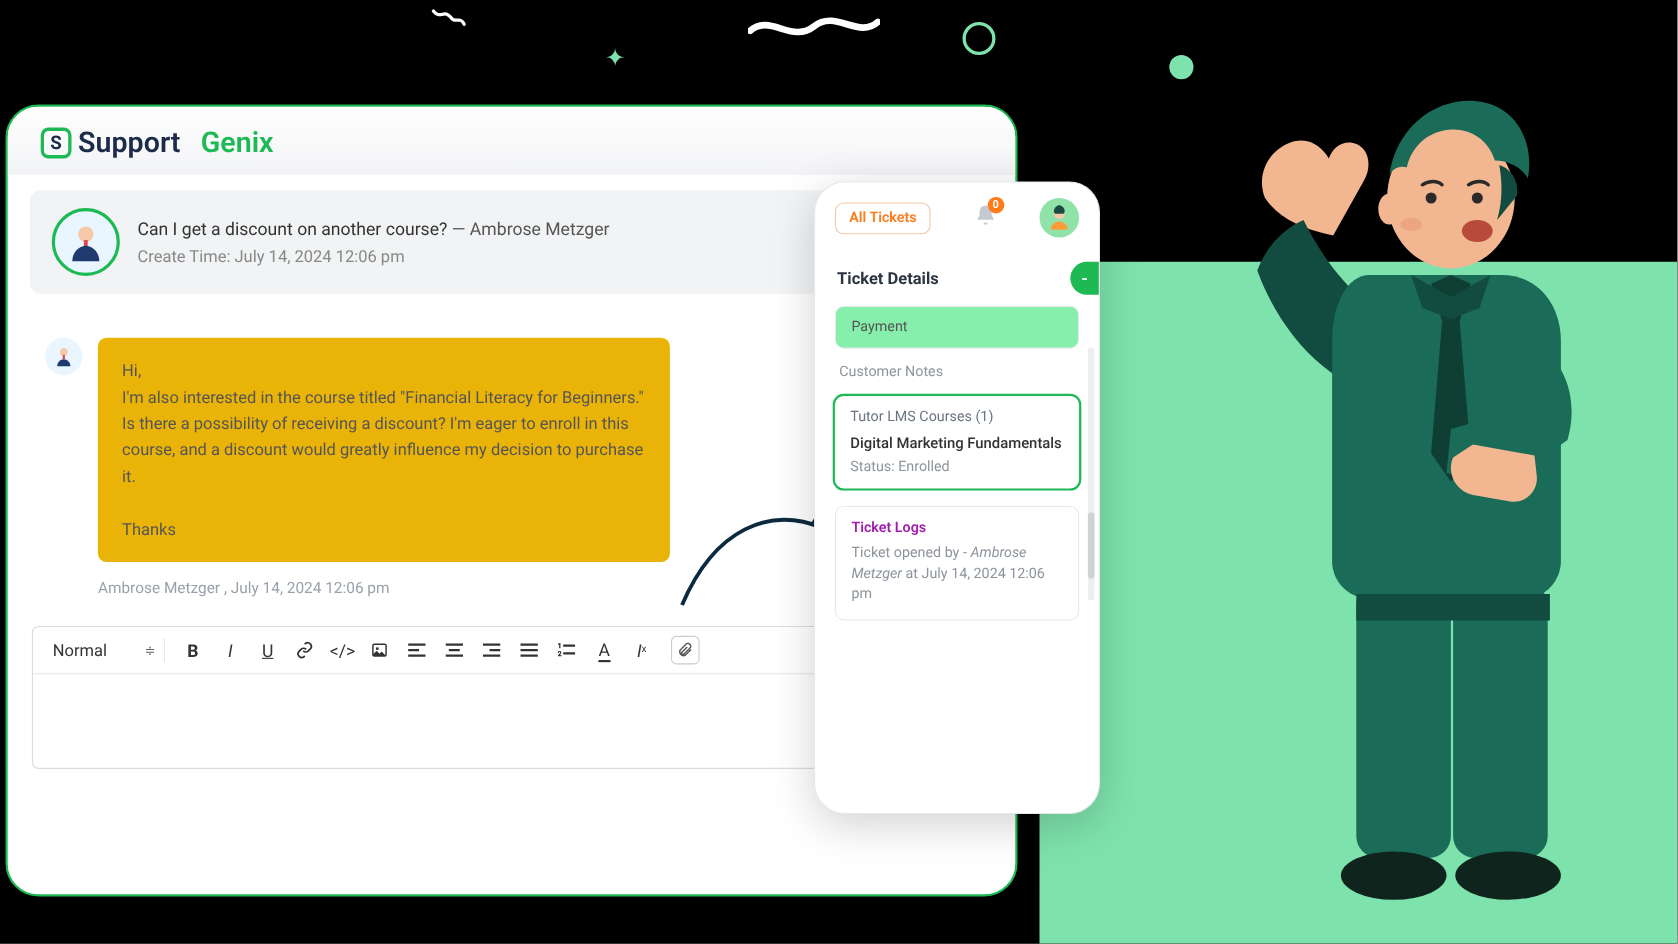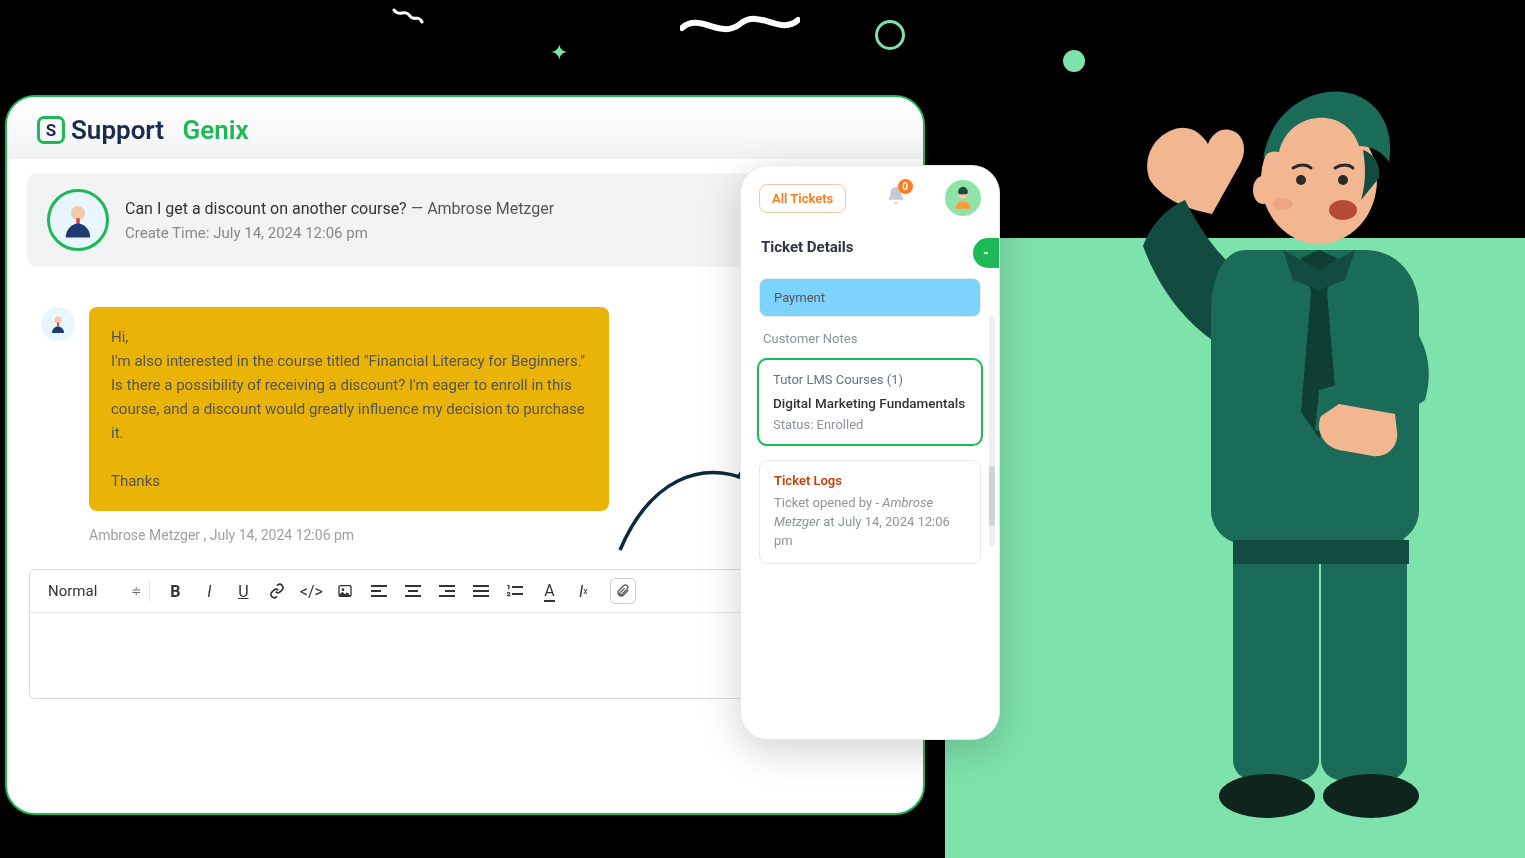--- a/index.html
+++ b/index.html
@@ -34,31 +34,31 @@
   .tb-btn{width:26px;height:26px;display:flex;align-items:center;justify-content:center;color:#333;font-size:16px;cursor:pointer;border-radius:4px;}
   .tb-btn.box{border:1px solid #ccc;border-radius:5px;margin-left:6px;}
   
   .side-panel{position:absolute;top:165px;left:740px;width:260px;height:575px;background:#fff;border:1px solid #e6e8ea;border-radius:28px;box-shadow:0 10px 40px rgba(0,0,0,.18);padding:14px 0;overflow:hidden;}
   .sp-top{display:flex;align-items:center;justify-content:space-between;padding:0 18px 10px;gap:10px;}
   .pill{border:1px solid #f0c9a4;color:#ff7b1a;font-size:13px;font-weight:600;padding:6px 12px;border-radius:8px;background:#fff;}
   .bell{position:relative;color:#b9bfc6;}
   .bell .badge{position:absolute;top:-6px;right:-6px;background:#ff7b1a;color:#fff;font-size:10px;font-weight:700;border-radius:50%;width:15px;height:15px;display:flex;align-items:center;justify-content:center;}
   .sp-avatar{width:36px;height:36px;border-radius:50%;background:#8fe3a8;display:flex;align-items:center;justify-content:center;}
   .sp-section{padding:12px 20px 0;}
-  .sp-heading{font-weight:700;color:#2c3440;font-size:15px;display:flex;justify-content:space-between;}
+  .sp-heading{font-weight:700;color:#2c3440;font-size:15px;display:flex;align-items:center;justify-content:space-between;}
   .green-toggle{background:#1db954;color:#fff;border-radius:16px 0 0 16px;width:26px;height:30px;display:flex;align-items:center;justify-content:center;font-weight:700;margin-right:-20px;}
-  .card{margin:10px 18px 0;border:1px solid #e7eaec;border-radius:8px;background:#7dd3fc;padding:11px 14px;font-size:13px;color:#555;}
+  .card{margin:10px 18px 0;border:1px solid #e7eaec;border-radius:8px;background:#86efac;padding:11px 14px;font-size:13px;color:#555;}
   .label-sm{font-size:13px;color:#8d949c;padding:14px 22px 0;}
   .view-notes{margin:6px 18px 0;border:1px solid #e7eaec;border-radius:8px;padding:10px 12px;display:flex;justify-content:space-between;align-items:center;font-size:13px;font-weight:600;color:#333;}
   .hl-card{margin:12px 16px 0;border:2px solid #1db954;border-radius:10px;padding:12px 14px;}
   .hl-title{font-size:13px;color:#6a7380;margin-bottom:8px;}
   .hl-course{font-size:13.5px;color:#333;font-weight:500;margin-bottom:6px;}
   .hl-status{font-size:13px;color:#8d949c;}
   .log-card{margin:14px 18px 0;border:1px solid #e7eaec;border-radius:8px;padding:12px 14px;}
-  .log-title{font-size:13px;font-weight:600;color:#c2410c;margin-bottom:6px;}
+  .log-title{font-size:13px;font-weight:600;color:#a21caf;margin-bottom:6px;}
   .log-text{font-size:13px;color:#8d949c;line-height:1.45;}
   .log-text i{font-style:italic;}
   .scroll-hint{position:absolute;right:4px;top:150px;width:6px;height:230px;background:#eceef0;border-radius:3px;}
   .scroll-thumb{position:absolute;right:4px;top:300px;width:6px;height:60px;background:#cfd3d8;border-radius:3px;}
   
   .arrow{position:absolute;top:440px;left:610px;width:150px;height:120px;pointer-events:none;}
   
   .person{position:absolute;right:60px;top:40px;width:370px;height:790px;}
 </style>
 </head>

